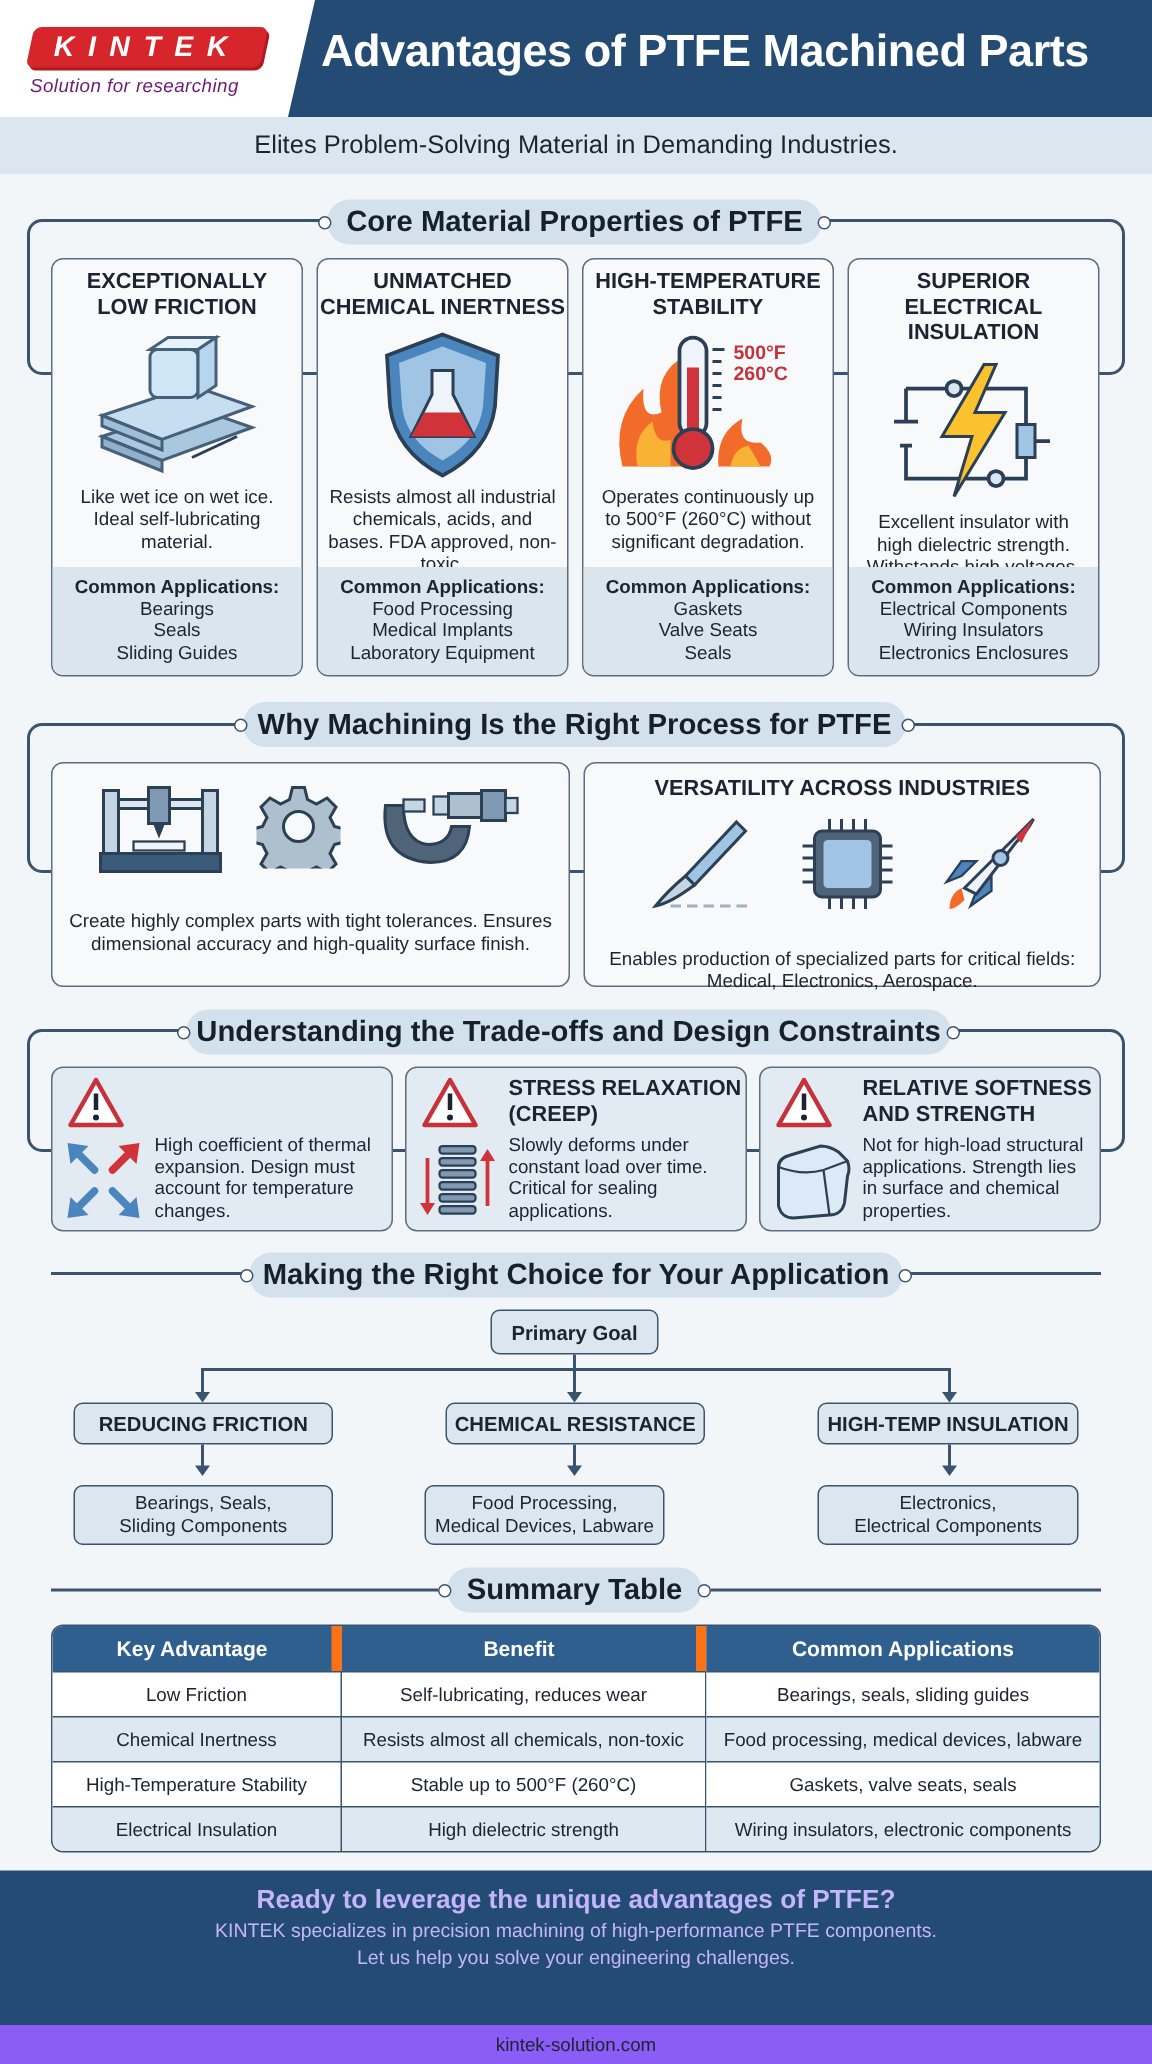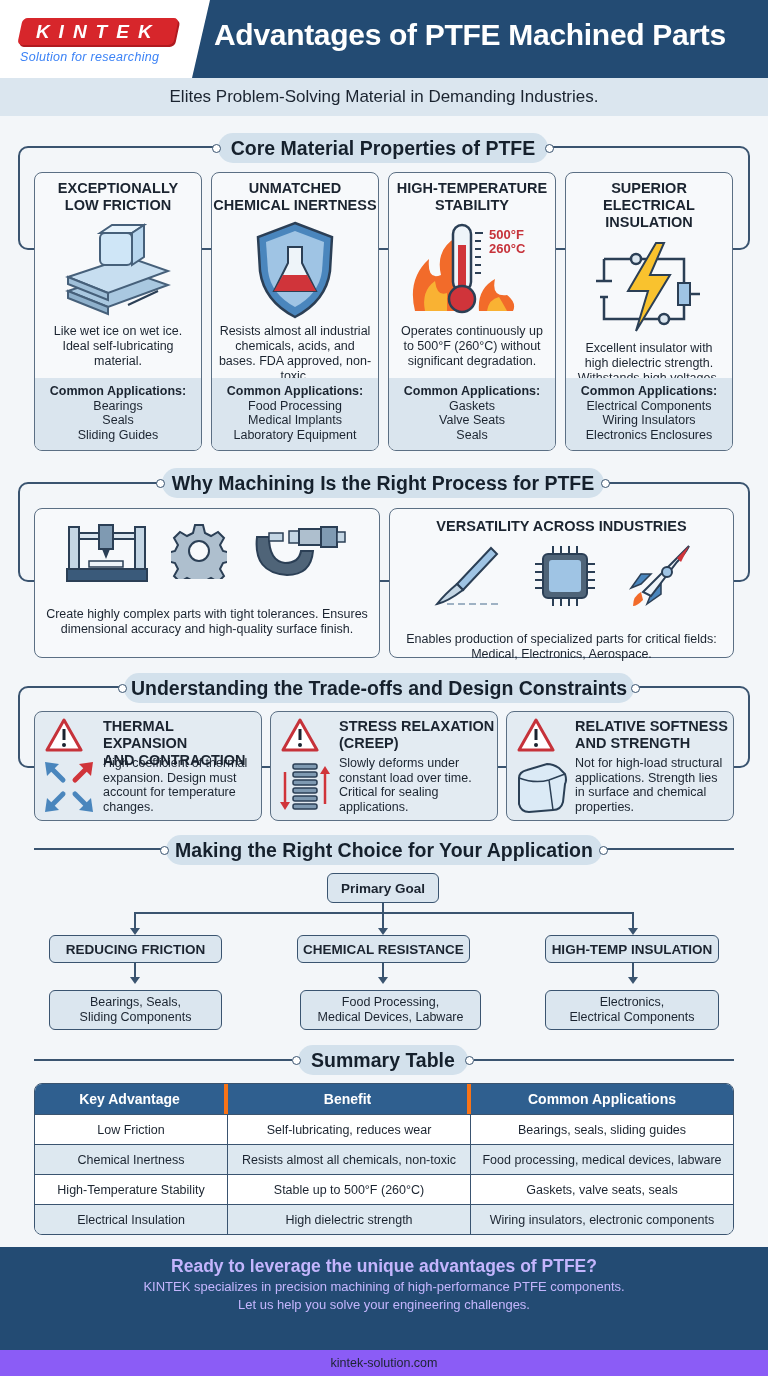--- a/index.html
+++ b/index.html
@@ -2,21 +2,21 @@
 <html><head>
 <meta charset="utf-8">
 <style>
 *{box-sizing:border-box;margin:0;padding:0}
 body{width:768px;height:1376px;overflow:hidden;background:#f3f6f9;font-family:"Liberation Sans",sans-serif;color:#1b2430;position:relative}
 .header{position:absolute;left:0;top:0;width:768px;height:78px;background:#fff}
 .header .band{position:absolute;left:192px;top:0;width:576px;height:78px;background:#234b73;clip-path:polygon(18px 0,100% 0,100% 100%,0 100%)}
 .logo{position:absolute;left:20px;top:18px;width:156px}
 .logo .mark{height:27px;background:#d7262b;border-radius:5px;transform:skewX(-12deg);display:flex;align-items:center;justify-content:center;box-shadow:2px 2px 0 #b01a1f}
 .logo .mark span{color:#fff;font-weight:bold;font-style:italic;font-size:19px;letter-spacing:9px;transform:skewX(12deg)}
-.logo .tag{color:#3b82f6;font-size:12.5px;font-style:italic;margin-top:5px;letter-spacing:.3px}
+.logo .tag{color:#701a75;font-size:12.5px;font-style:italic;margin-top:5px;letter-spacing:.3px}
 .title{position:absolute;left:214px;top:18px;color:#fff;font-size:30px;font-weight:bold;white-space:nowrap;letter-spacing:-.3px}
 .subtitle{position:absolute;left:0;top:78px;width:768px;height:38px;background:#dbe6ef;display:flex;align-items:center;justify-content:center;font-size:17px}
 .sec-line{position:absolute;border:2px solid #3a5470;border-radius:10px}
 .pill{position:absolute;height:30px;background:#d3e1ec;border-radius:15px;display:flex;align-items:center;justify-content:center;font-size:19.5px;font-weight:bold;color:#15202c;white-space:nowrap}
 .pill:before,.pill:after{content:"";position:absolute;top:11px;width:7px;height:7px;border:1.5px solid #3a5470;border-radius:50%;background:#fff}
 .pill:before{left:-6px}.pill:after{right:-6px}
 .card{position:absolute;background:#f7f9fb;border:1.5px solid #5b6f84;border-radius:8px;overflow:hidden}
 .card .h{font-weight:bold;font-size:14.5px;text-align:center;line-height:17px;margin-top:7px;text-transform:none}
 .card .ic{height:110px;display:flex;align-items:center;justify-content:center}
 .card .d{font-size:12.5px;text-align:center;line-height:15px;padding:0 6px;height:50px}
@@ -29,21 +29,21 @@
 .tcard{position:absolute;background:#e3ebf2;border:1.5px solid #5b6f84;border-radius:8px}
 .tcard .warn{position:absolute;left:10px;top:6px}
 .tcard .h{position:absolute;left:68px;top:6px;font-weight:bold;font-size:14.5px;line-height:17px}
 .tcard .sym{position:absolute;left:8px;top:48px}
 .tcard .d{position:absolute;left:68px;top:44px;font-size:12.5px;line-height:14.5px;width:150px}
 .fbox{position:absolute;background:#dbe6ef;border:1.5px solid #3a5470;border-radius:6px;display:flex;align-items:center;justify-content:center;text-align:center;font-size:12.5px;line-height:15px}
 .fbox.b{font-weight:bold;font-size:13.5px}
 .ln{position:absolute;background:#3a5470}
 .arr{position:absolute;width:0;height:0;border-left:5px solid transparent;border-right:5px solid transparent;border-top:7px solid #3a5470}
 table{position:absolute;left:34px;top:1083px;width:700px;border-collapse:separate;border-spacing:0;border:1.5px solid #3a5470;border-radius:8px;overflow:hidden;font-size:12.5px}
-th{background:#2f5f8f;color:#fff;font-size:14px;height:30px;border-right:4px solid #f97316}
+th{background:#2f5f8f;color:#fff;font-size:14px;height:30px;border-right:7px solid #f97316}
 td{height:30px;text-align:center;border-top:1px solid #3a5470;border-right:1px solid #3a5470}
 tr:nth-child(even) td{background:#dde8f0}
 tr:nth-child(odd) td{background:#fff}
 th:last-child,td:last-child{border-right:none}
 .footer{position:absolute;left:0;top:1247px;width:768px;height:103px;background:#234b73;color:#c4b5fd;text-align:center}
 .footer .a{font-size:17.5px;font-weight:bold;margin-top:9px}
 .footer .b{font-size:13px;line-height:16px;margin-top:2px}
 .footer .c{font-size:14.5px;font-weight:bold;margin-top:9px}
 .url{position:absolute;left:0;top:1350px;width:768px;height:26px;background:#8b5cf6;display:flex;align-items:center;justify-content:center;font-size:12.5px}
 .hline{position:absolute;height:2px;background:#3a5470}
@@ -238,21 +238,20 @@
 
 <div class="sec-line" style="left:18px;top:686px;width:732px;height:82px"></div>
 <div class="pill" style="left:124px;top:673px;width:510px">Understanding the Trade-offs and Design Constraints</div>
 
 <div class="tcard" style="left:34px;top:711px;width:228px;height:110px">
   <svg class="warn" width="38" height="34" viewBox="0 0 38 34">
       <path d="M19 2 L36 32 L2 32 Z" fill="#fff" stroke="#c6323a" stroke-width="3" stroke-linejoin="round"></path>
       <rect x="17.5" y="11" width="3" height="11" fill="#1b2430"></rect>
       <circle cx="19" cy="27" r="2" fill="#1b2430"></circle>
     </svg>
-  <div class="h"><span>THERMAL EXPANSION</span><br><span>AND CONTRACTION</span></div>
   <svg class="sym" width="52" height="54" viewBox="0 0 52 54">
     <g stroke-width="5" stroke-linecap="round">
         <line x1="20" y1="20" x2="8" y2="8" stroke="#4a86bd"></line>
         <line x1="32" y1="20" x2="44" y2="8" stroke="#d0343a"></line>
         <line x1="20" y1="34" x2="8" y2="46" stroke="#4a86bd"></line>
         <line x1="32" y1="34" x2="44" y2="46" stroke="#4a86bd"></line>
       </g>
     <polygon points="2,2 16,4 4,16" fill="#4a86bd"></polygon>
       <polygon points="50,2 36,4 48,16" fill="#d0343a"></polygon>
       <polygon points="2,52 16,50 4,38" fill="#4a86bd"></polygon>
@@ -320,21 +319,21 @@
 <div class="ln" style="left:134px;top:963px;width:2px;height:16px"></div>
 <div class="ln" style="left:382px;top:963px;width:2px;height:16px"></div>
 <div class="ln" style="left:632px;top:963px;width:2px;height:16px"></div>
 <div class="arr" style="left:130px;top:977px"></div>
 <div class="arr" style="left:378px;top:977px"></div>
 <div class="arr" style="left:628px;top:977px"></div>
 
 <div class="fbox" style="left:49px;top:990px;width:173px;height:40px">
     <div><span>Bearings, Seals,</span><br><span>Sliding Components</span></div>
   </div>
-<div class="fbox" style="left:300px;top:990px;width:181px;height:40px">
+<div class="fbox" style="left:283px;top:990px;width:160px;height:40px">
     <div><span>Food Processing,</span><br><span>Medical Devices, Labware</span></div>
   </div>
 <div class="fbox" style="left:545px;top:990px;width:174px;height:40px">
     <div><span>Electronics,</span><br><span>Electrical Components</span></div>
   </div>
 
 <div class="hline" style="left:34px;top:1059px;width:258px"></div>
 <div class="hline" style="left:474px;top:1059px;width:260px"></div>
 <div class="pill" style="left:298px;top:1045px;width:170px">Summary Table</div>
 

